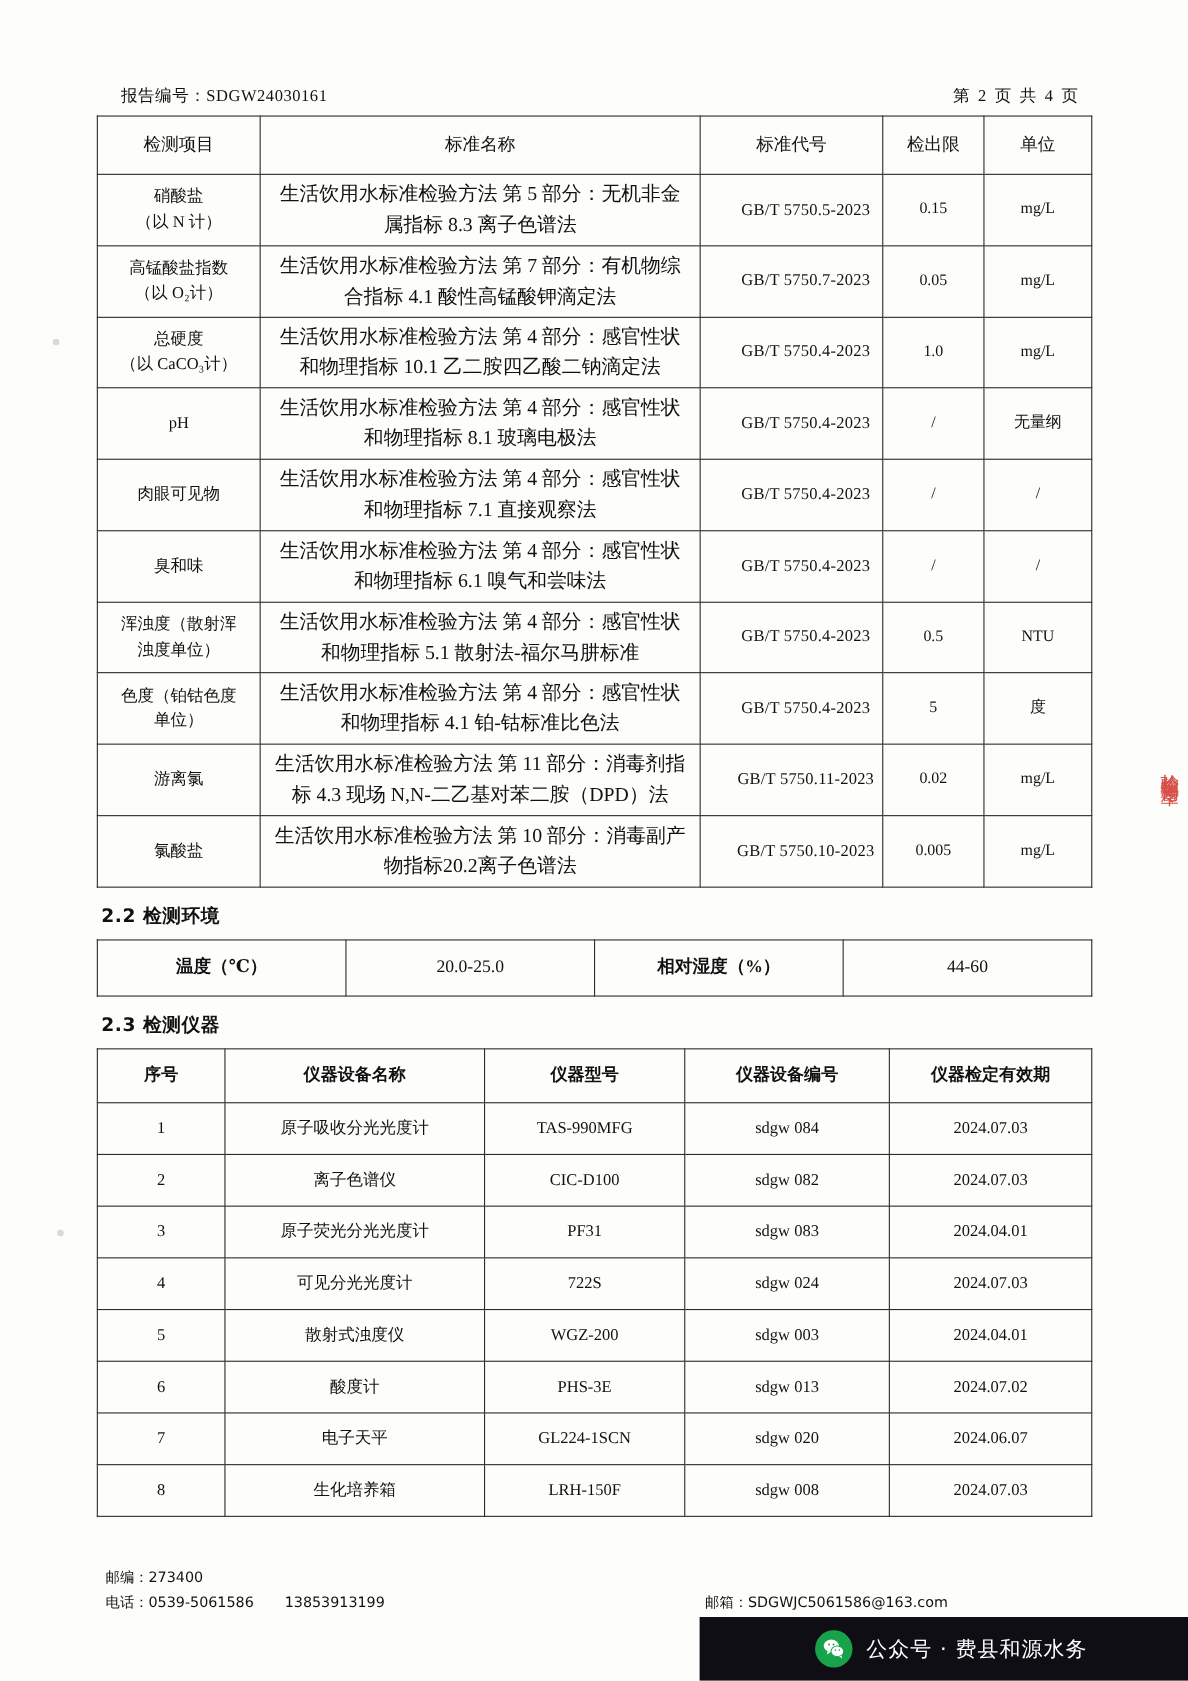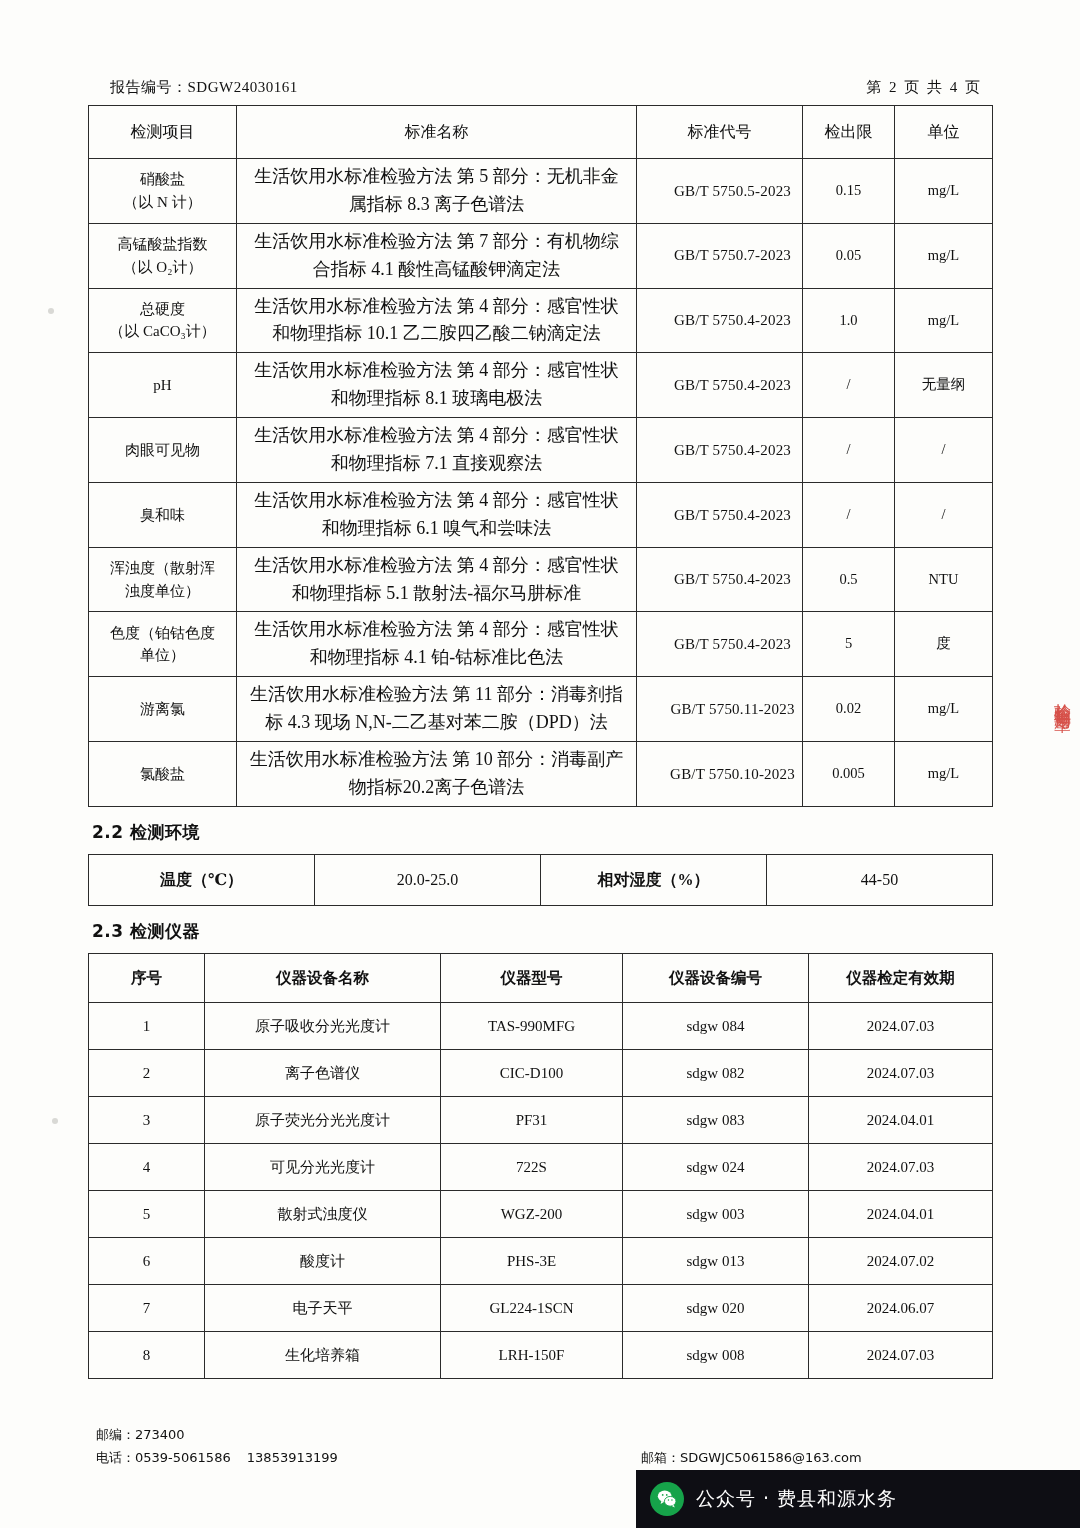--- a/index.html
+++ b/index.html
@@ -116,21 +116,21 @@
   .footer-row {
     display: flex;
   }
   .footer-col-left {
     width: 545px;
   }
   .footer-col-right {
     width: 350px;
   }
   .footer .phone2 {
-    margin-left: 12px;
+    margin-left: 24px;
   }
   
   .stamp {
     position: absolute;
     right: 8px;
     top: 690px;
     width: 30px;
     color: #d0342c;
     font-size: 17px;
     font-family: "DejaVu Sans", "Liberation Sans", sans-serif;
@@ -145,20 +145,21 @@
     left: 636px;
     top: 1470px;
     width: 444px;
     height: 58px;
     background: #0e0e14;
     color: #ffffff;
     display: flex;
     align-items: center;
     padding-left: 14px;
     box-sizing: border-box;
+    justify-content: center;
   }
   .banner .logo {
     width: 34px;
     height: 34px;
     border-radius: 50%;
     background: #16a34a;
     display: flex;
     align-items: center;
     justify-content: center;
     margin-right: 12px;
@@ -305,21 +306,21 @@
         <col style="width:226px">
         <col style="width:226px">
         <col style="width:226px">
         <col style="width:226px">
       </colgroup>
       <tbody>
         <tr>
           <td class="lbl">温度（℃）</td>
           <td>20.0-25.0</td>
           <td class="lbl">相对湿度（%）</td>
-          <td>44-50</td>
+          <td>44-60</td>
         </tr>
       </tbody>
     </table>
 
     <h2 class="section">2.3 检测仪器</h2>
 
     <table class="t-inst">
       <colgroup>
         <col style="width:116px">
         <col style="width:236px">

